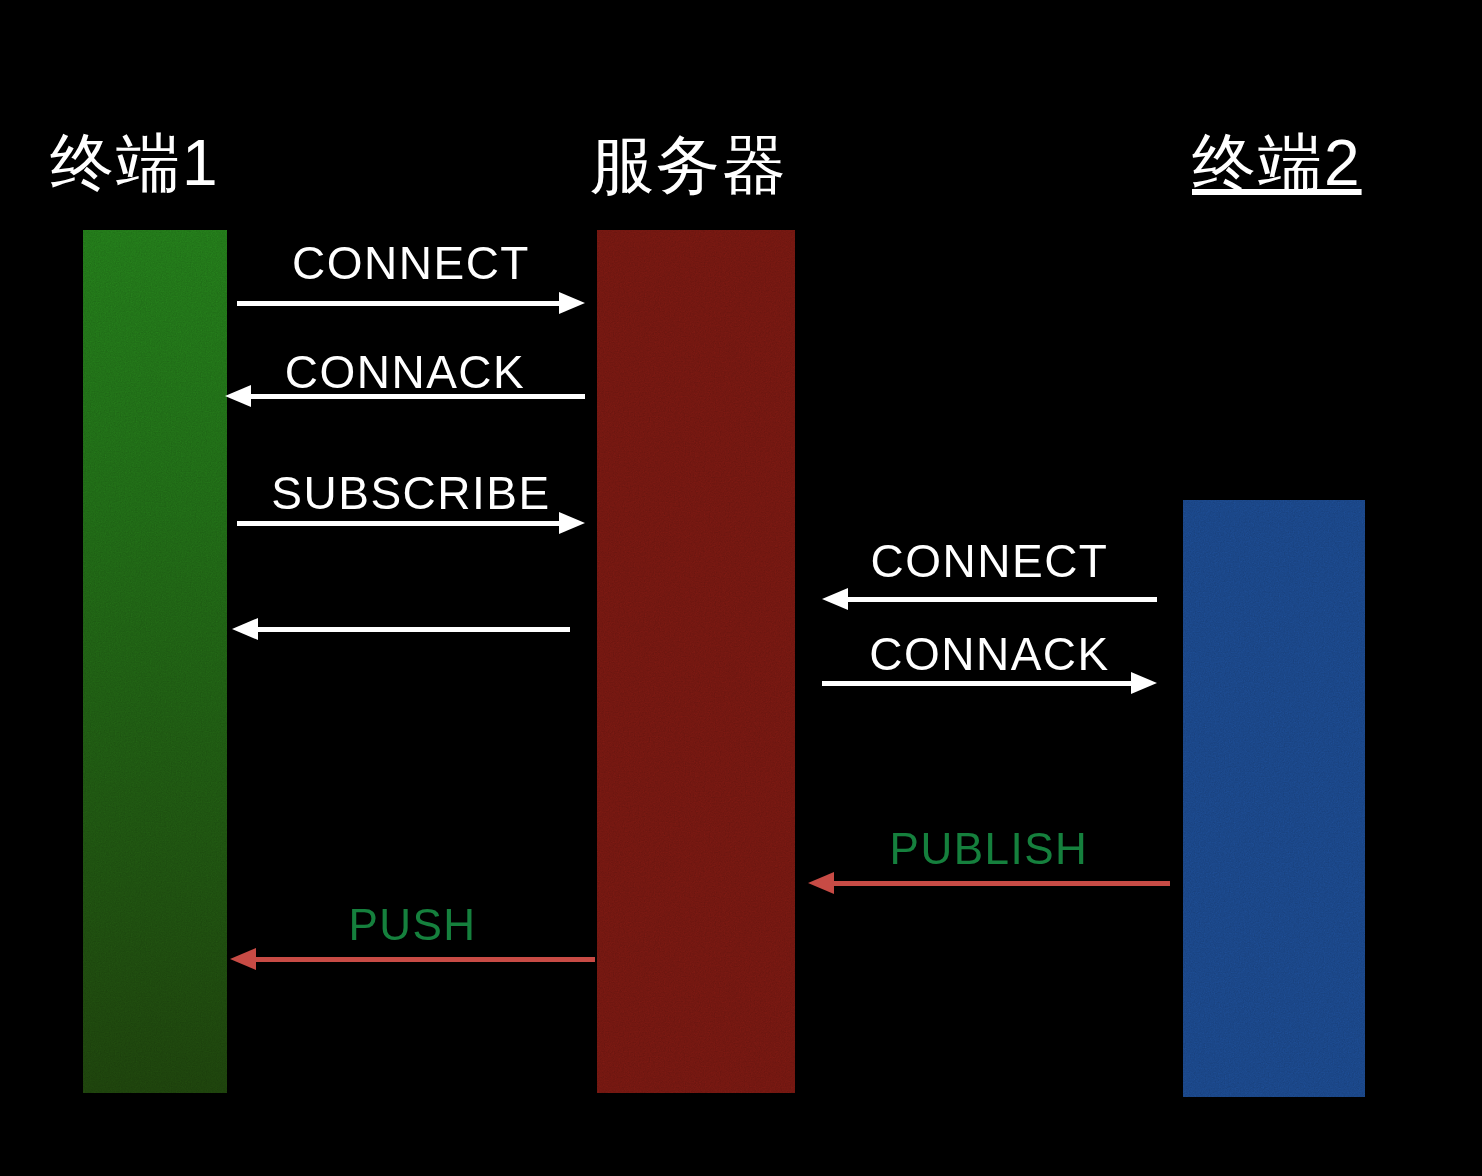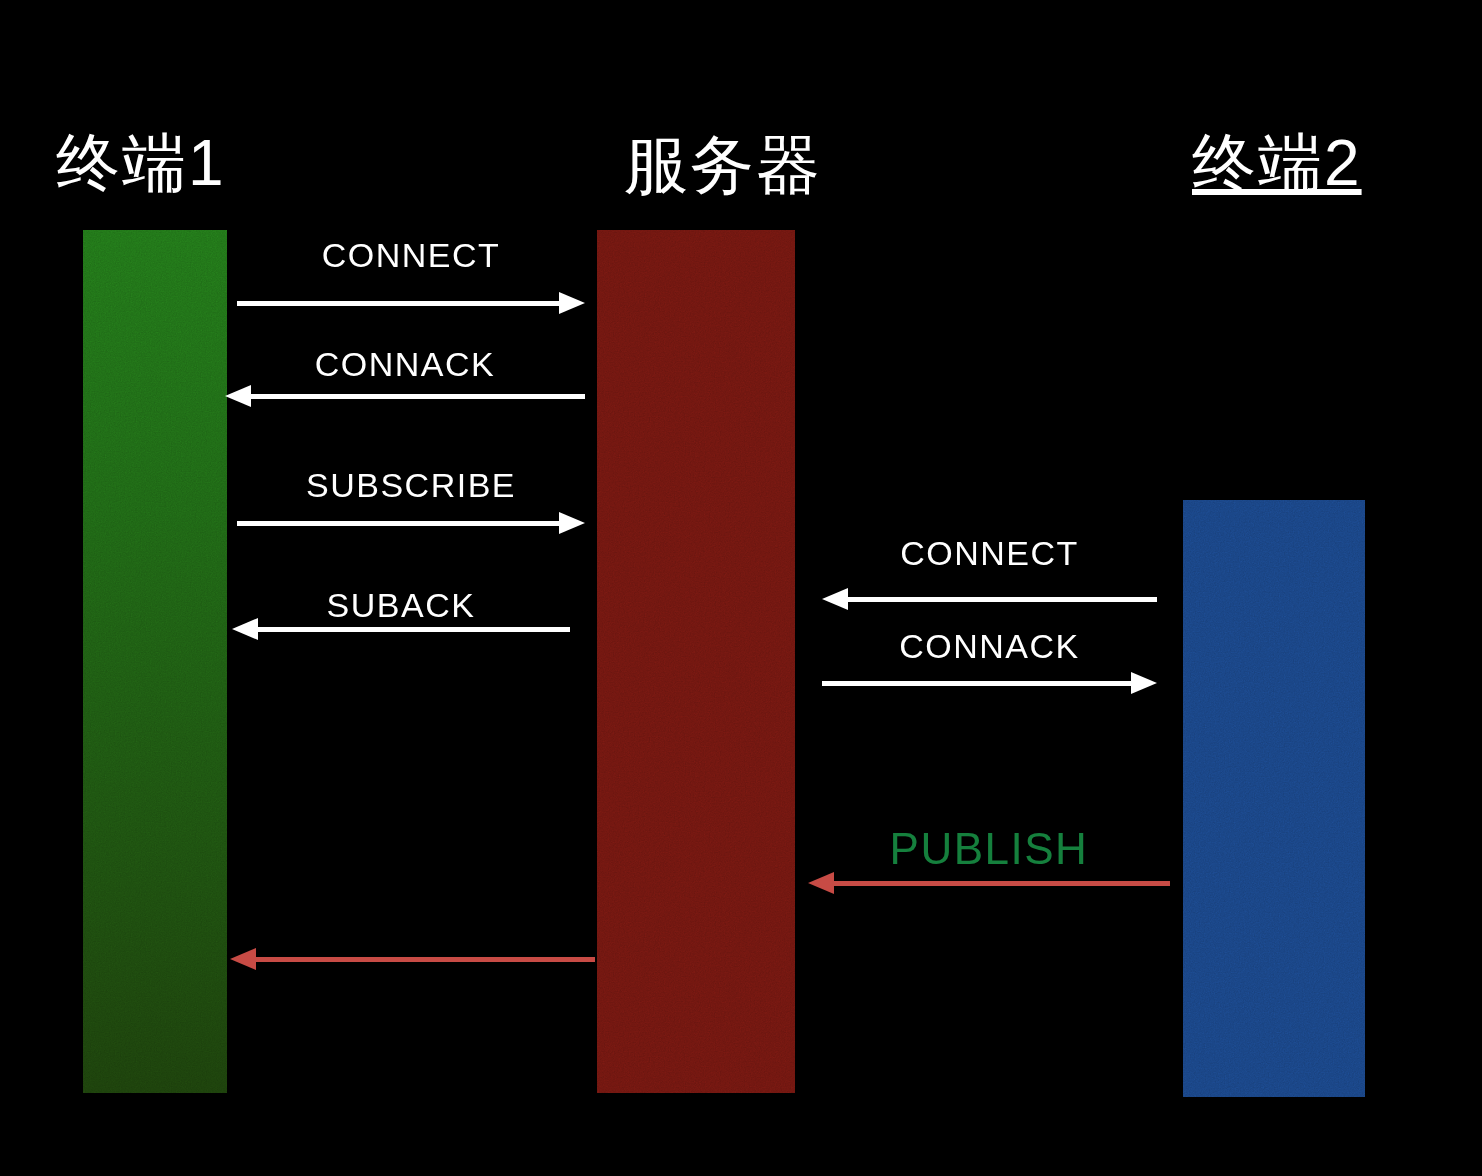--- a/index.html
+++ b/index.html
@@ -14,22 +14,22 @@
 
   
   .header{
     position:absolute;
     color:#ffffff;
     font-size:64px;
     font-weight:300;
     letter-spacing:2px;
     white-space:nowrap;
   }
-  .header.t1{left:56px;top:120px;}
-  .header.srv{left:624px;top:122px;}
+  .header.t1{left:50px;top:120px;}
+  .header.srv{left:590px;top:122px;}
   .header.t2{left:1192px;top:120px;text-decoration:underline;}
 
   
   .bar{position:absolute;overflow:hidden;}
   .bar.green{
     left:83px;top:230px;width:144px;height:863px;
     background:linear-gradient(180deg,#2b9320 0%,#28821c 30%,#255110 100%);
   }
   .bar.redbar{
     left:597px;top:230px;width:198px;height:863px;
@@ -40,21 +40,21 @@
     background:#2156a5;
   }
   .noise{position:absolute;left:0;top:0;width:100%;height:100%;opacity:.22;display:block;}
 
   
   .msg{position:absolute;}
   .msg-label{
     position:absolute;left:0;right:0;top:0;
     text-align:center;
     color:#ffffff;
-    font-size:34px;
+    font-size:46px;
     font-weight:400;
     letter-spacing:1.5px;
     white-space:nowrap;
   }
   .msg-label.big{font-size:44px;}
   .msg-label.redtxt{color:#15803d;}
 
   .line{position:absolute;height:5px;background:#ffffff;}
   .line.redline{background:#c74b45;}
   .head{position:absolute;width:0;height:0;
@@ -113,21 +113,20 @@
     <div class="head to-left" style="left:0;top:40px;"></div>
   </div>
 
   <div class="msg" style="left:237px;top:466px;width:348px;height:90px;">
     <div class="msg-label">SUBSCRIBE</div>
     <div class="line" style="left:0;width:324px;top:55px;"></div>
     <div class="head to-right" style="left:322px;top:46px;"></div>
   </div>
 
   <div class="msg" style="left:232px;top:586px;width:338px;height:80px;">
-    <div class="msg-label">SUBACK</div>
     <div class="line" style="left:24px;width:314px;top:41px;"></div>
     <div class="head to-left" style="left:0;top:32px;"></div>
   </div>
 
   <div class="msg" style="left:822px;top:534px;width:335px;height:90px;">
     <div class="msg-label">CONNECT</div>
     <div class="line" style="left:24px;width:311px;top:63px;"></div>
     <div class="head to-left" style="left:0;top:54px;"></div>
   </div>
 
@@ -137,17 +136,18 @@
     <div class="head to-right" style="left:309px;top:45px;"></div>
   </div>
 
   <div class="msg" style="left:808px;top:824px;width:362px;height:90px;">
     <div class="msg-label big redtxt">PUBLISH</div>
     <div class="line redline" style="left:24px;width:338px;top:57px;"></div>
     <div class="head to-left redhead" style="left:0;top:48px;"></div>
   </div>
 
   <div class="msg" style="left:230px;top:900px;width:365px;height:90px;">
+    <div class="msg-label big redtxt">PUSH</div>
     <div class="line redline" style="left:24px;width:341px;top:57px;"></div>
     <div class="head to-left redhead" style="left:0;top:48px;"></div>
   </div>
 
 </div>
 
 </body></html>

